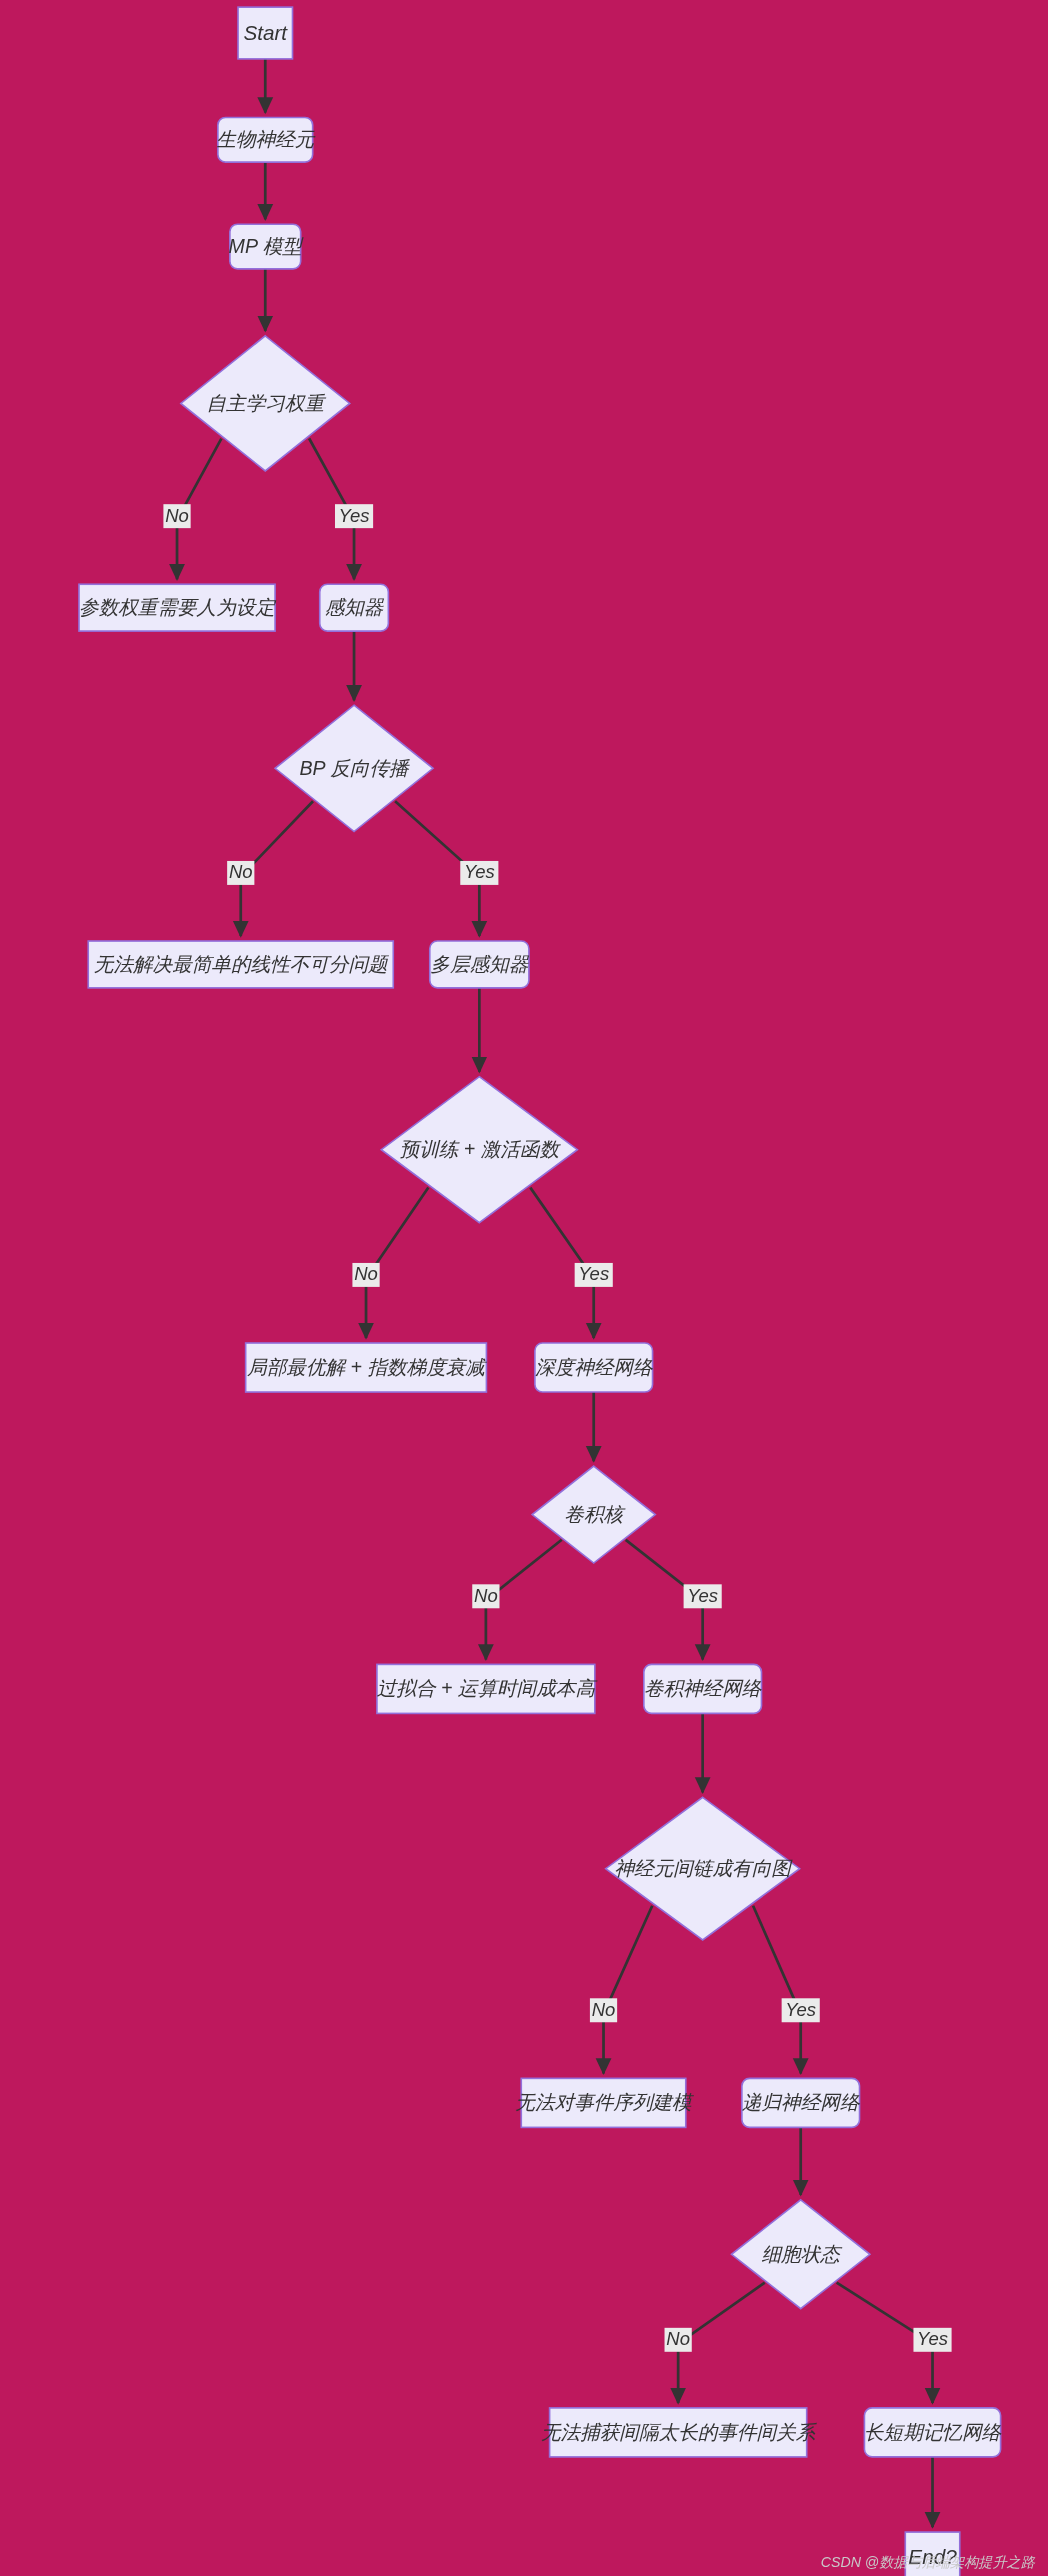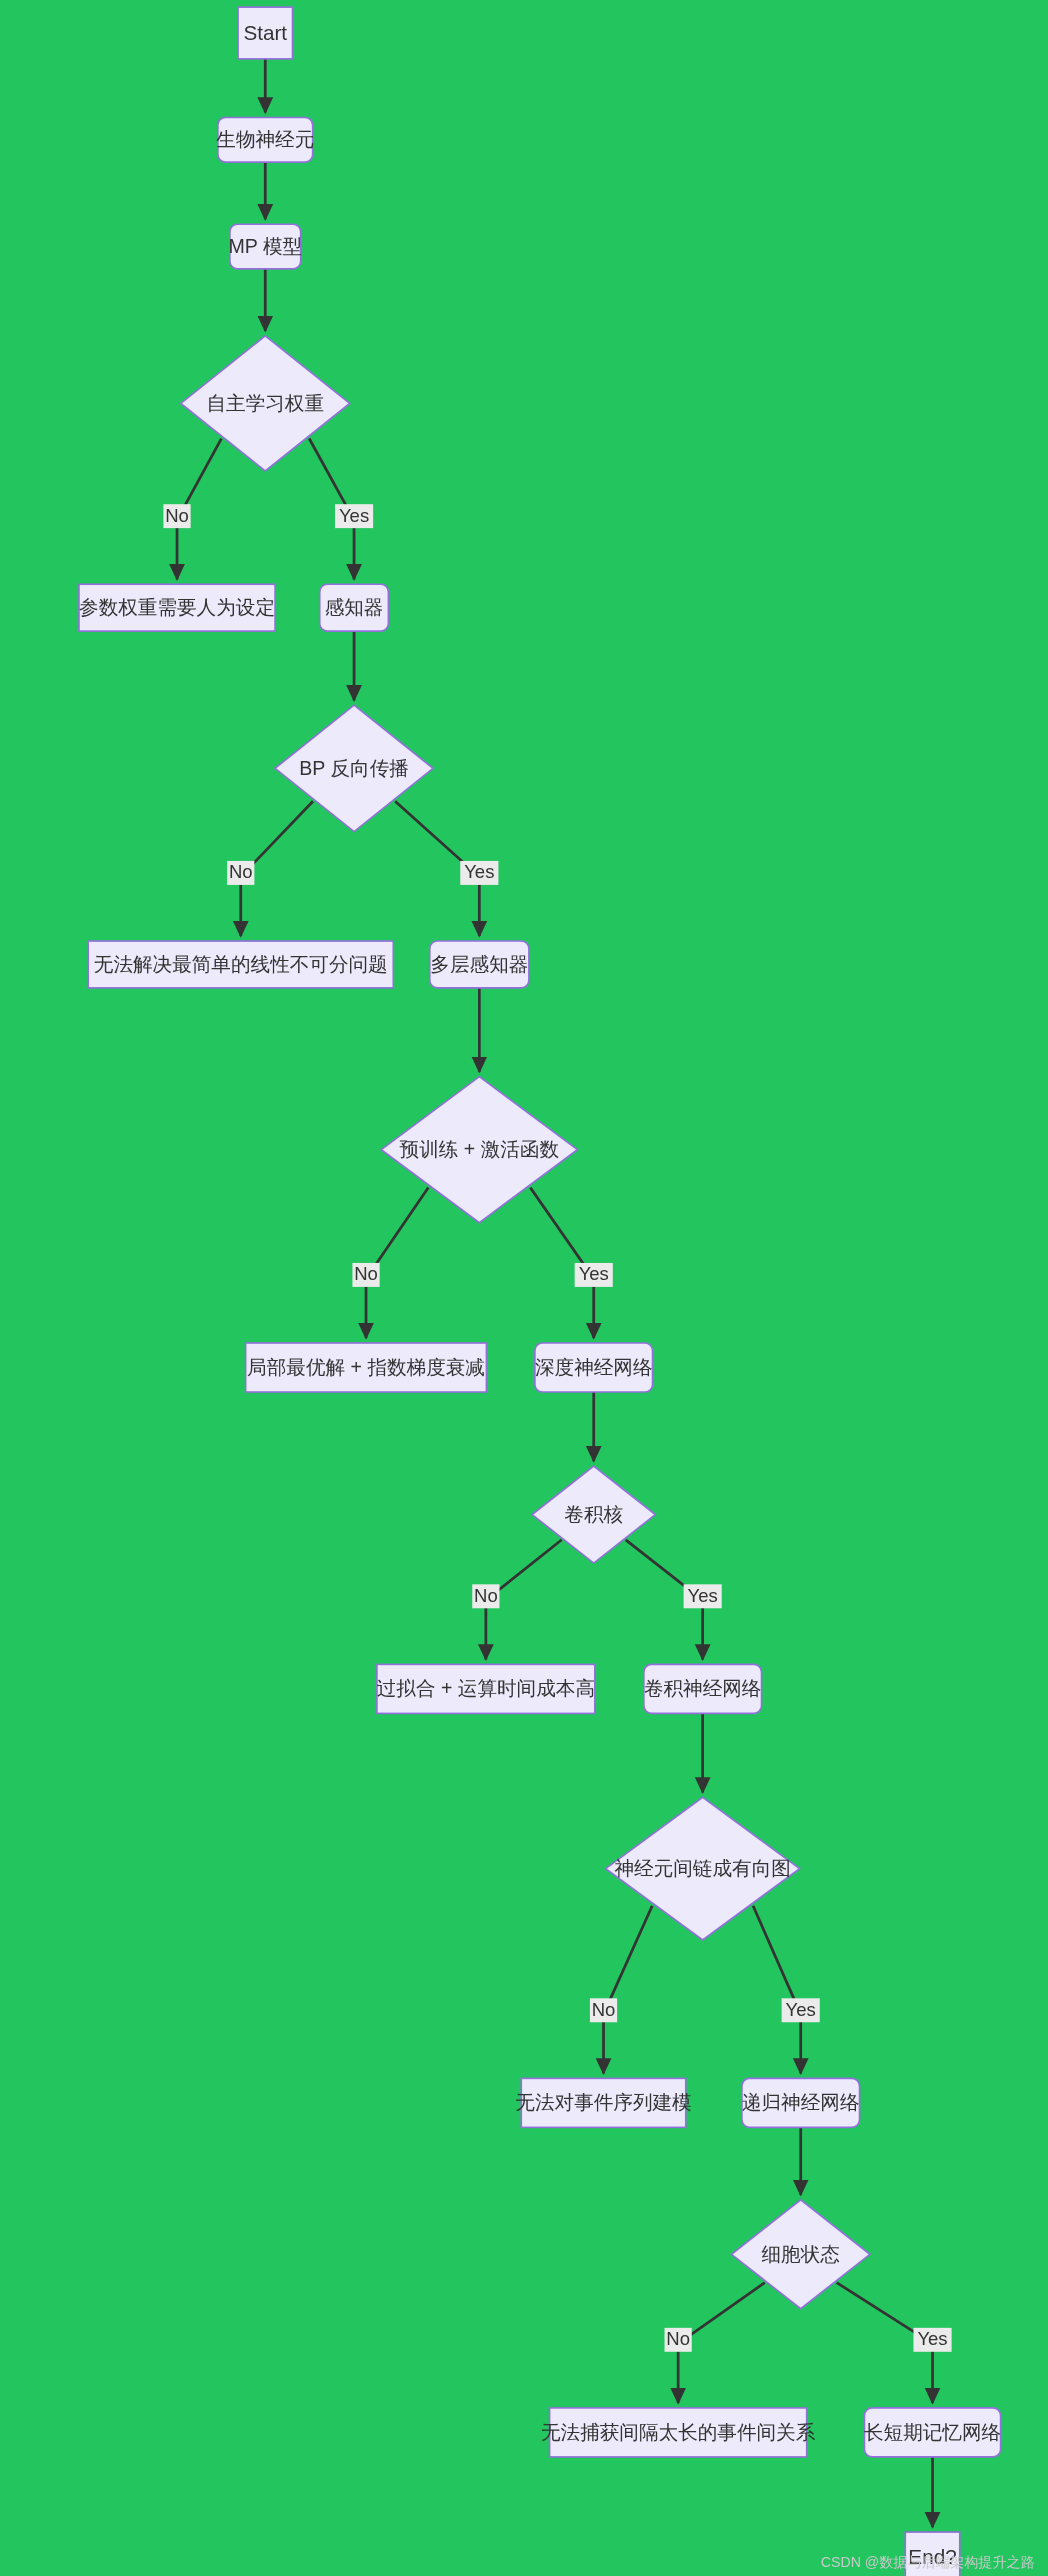--- a/index.html
+++ b/index.html
@@ -7,22 +7,23 @@
     padding: 0;
     background: #ffffff;
   }
   body {
     font-family: "Liberation Sans", "DejaVu Sans", sans-serif;
   }
   #flow-root {
     position: relative;
     width: 1048px;
     height: 2576px;
-    background: #22c55e;
+    background: #be185d;
     overflow: hidden;
+    font-style: italic;
   }
   svg#flow-svg {
     position: absolute;
     left: 0;
     top: 0;
     width: 1048px;
     height: 2576px;
     display: block;
   }
   .node-shape {

